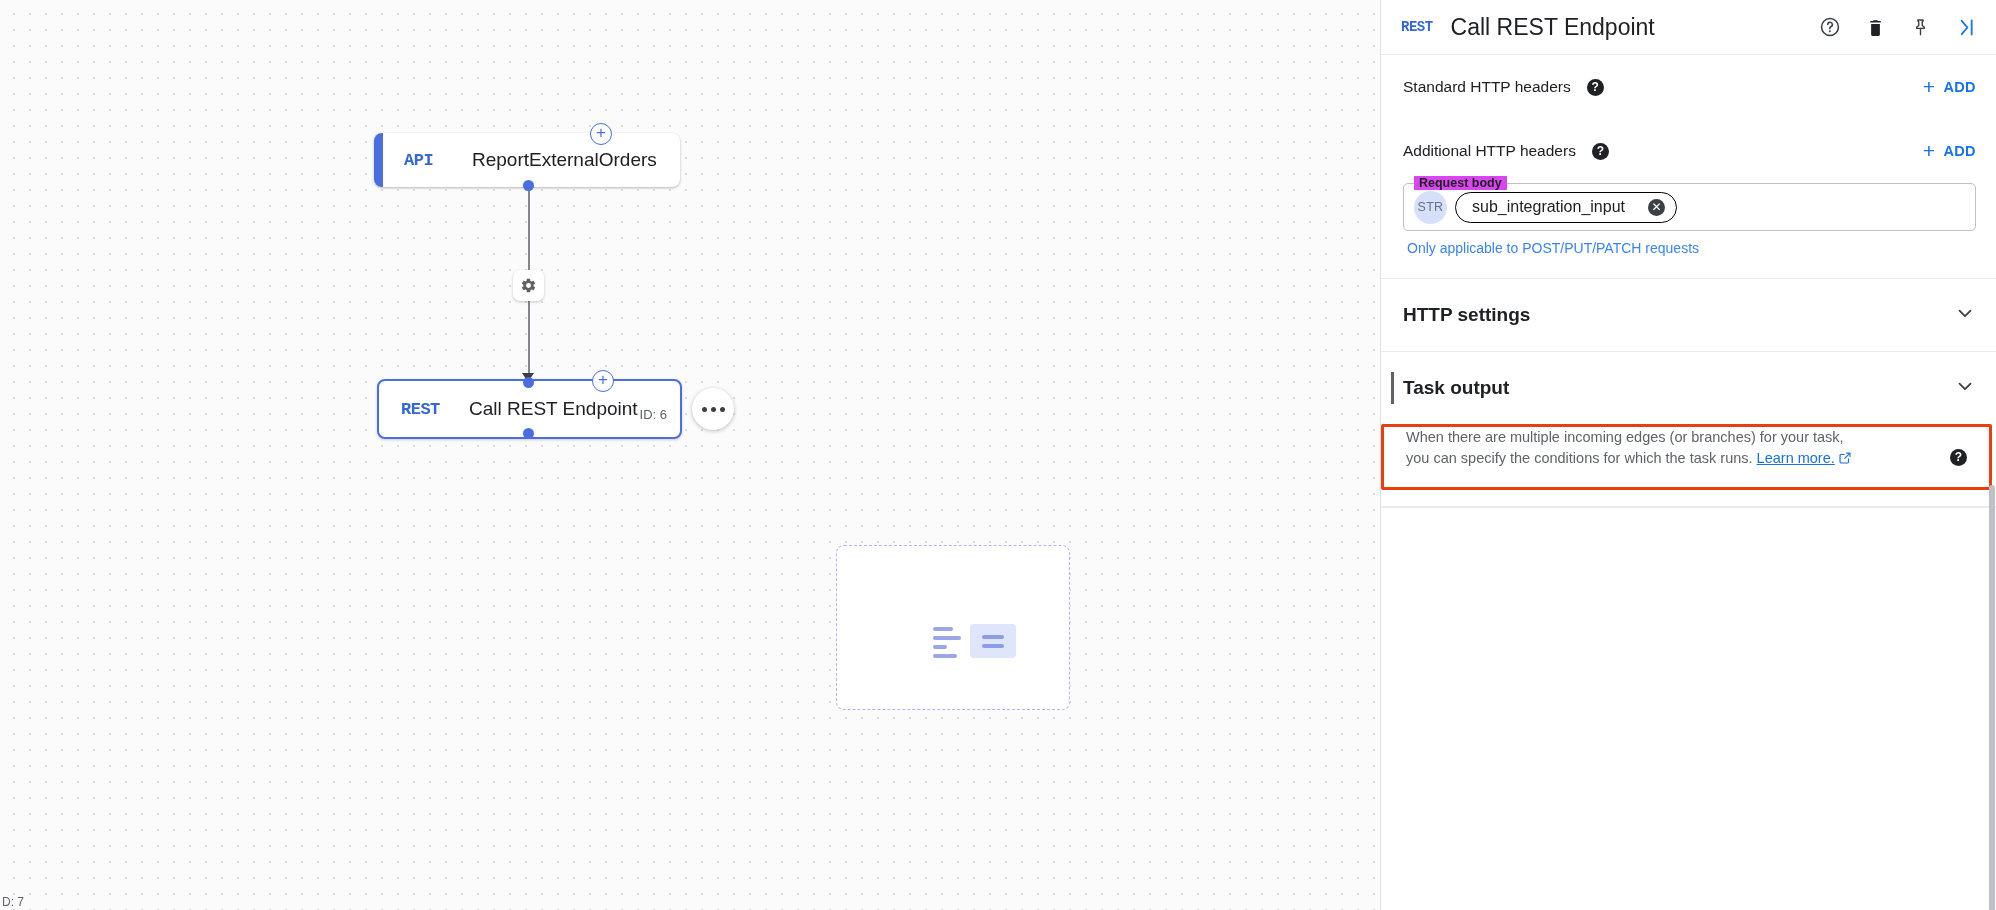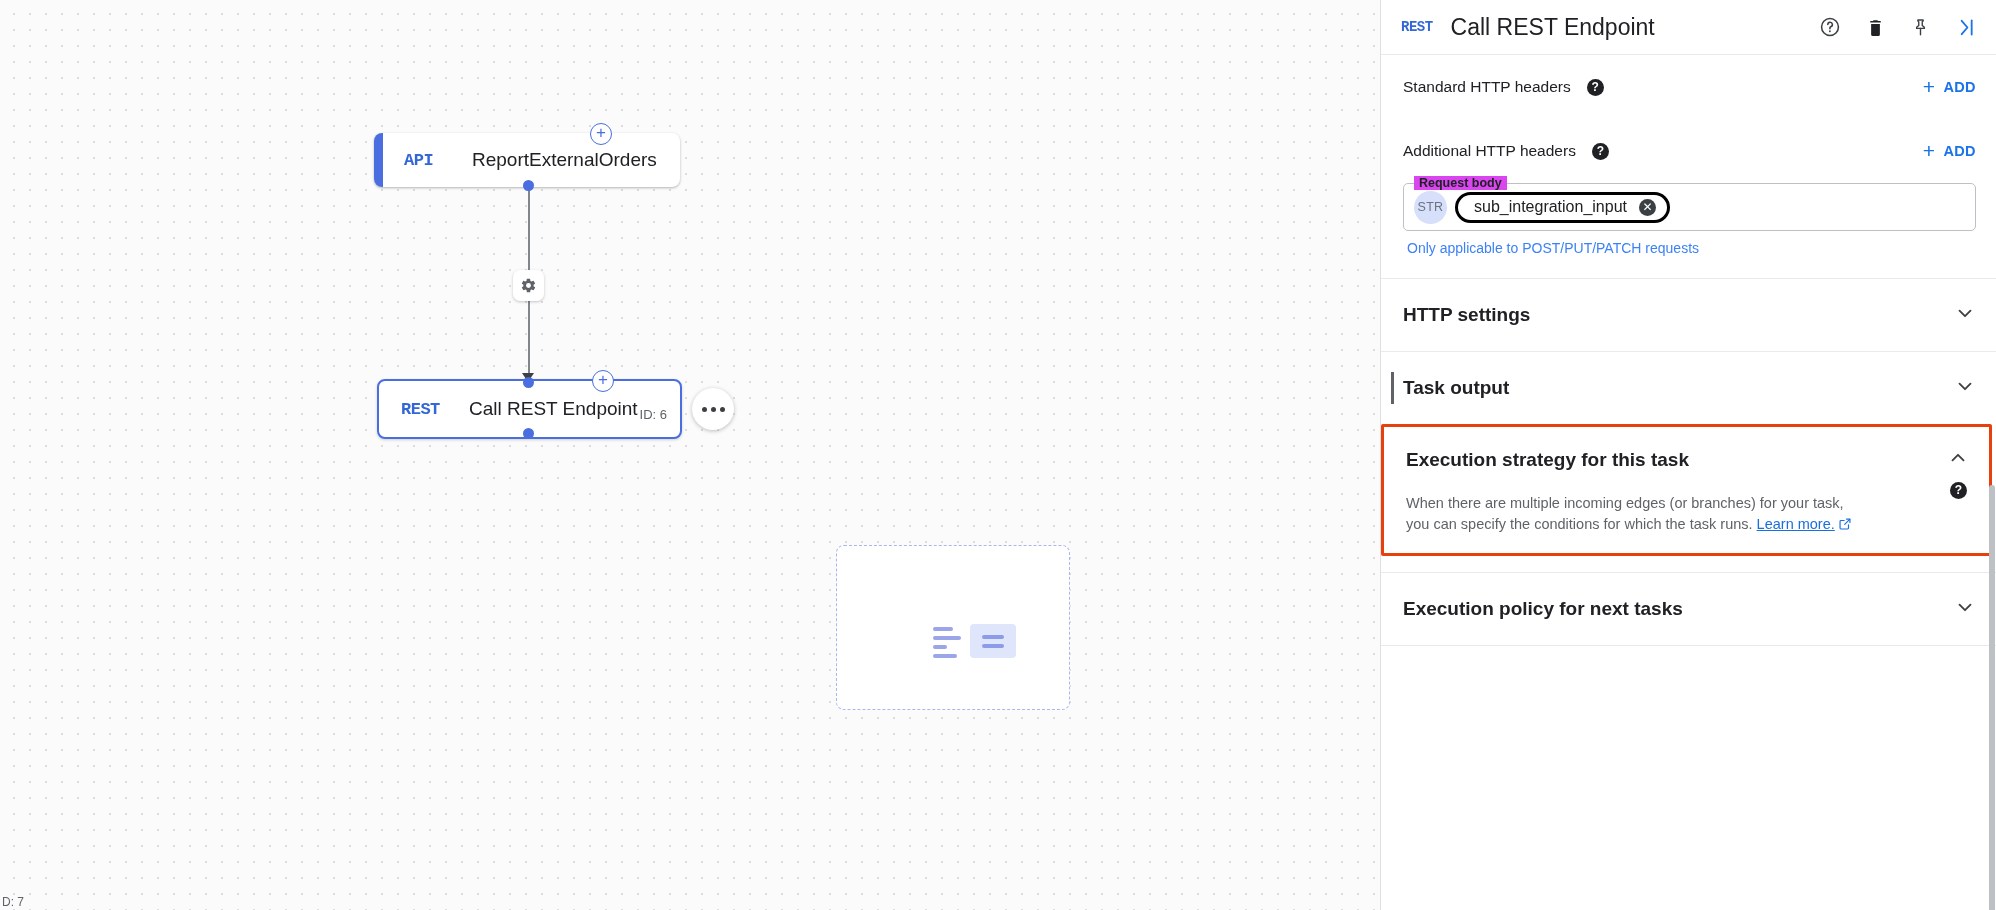--- a/index.html
+++ b/index.html
@@ -235,23 +235,23 @@
   }
   .str-badge {
     width: 33px; height: 33px; border-radius: 50%;
     background: #d7e0fb; color: #6b7280;
     font-size: 12.5px; letter-spacing: .3px;
     display:flex; align-items:center; justify-content:center;
   }
   .chip {
     margin-left: 8px;
     height: 31px;
-    border: 3px solid #000000;
+    border: 1px solid #000000;
     border-radius: 16px;
-    display: flex; align-items: center; gap: 12px;
+    display: flex; align-items: center; gap: 23px;
     padding: 0 11px 0 16px;
     background: #fff;
   }
   .chip .ctext { font-size: 16px; color: #202124; }
   .chip .cx {
     width: 17px; height: 17px; border-radius: 50%;
     background: #3c4043; color:#fff;
     font-size: 12px; line-height: 16px; text-align:center;
     font-family: "Liberation Sans", sans-serif;
   }
@@ -466,51 +466,35 @@
         <span class="sec-marker" style="top:20px;height:32px;left:10px"></span>
         <span class="stitle">Task output</span>
         <span class="chev">
           <svg width="22" height="22" viewBox="0 0 24 24" fill="none" stroke="#3c4043" stroke-width="2" stroke-linecap="round" stroke-linejoin="round">
               <path d="M6 9.5l6 6 6-6"></path>
             </svg>
         </span>
       </div>
 
       <div id="exec-strategy">
-        <div class="section">
-          <span class="stitle">Execution strategy for this task</span>
-          <span class="chev">
-            <svg width="22" height="22" viewBox="0 0 24 24" fill="none" stroke="#3c4043" stroke-width="2" stroke-linecap="round" stroke-linejoin="round">
-                <path d="M6 14.5l6-6 6 6"></path>
-              </svg>
-          </span>
-        </div>
         <div class="exec-desc">
           <span>When there are multiple incoming edges (or branches) for your task,</span><br>
           <span>you can specify the conditions for which the task runs.</span>
           <a href="#">Learn more.</a><span class="ext-ico"><svg width="14" height="14" viewBox="0 0 24 24" fill="none" stroke="#1a6fe0" stroke-width="2" stroke-linecap="round" stroke-linejoin="round">
                 <path d="M18 13.5V19a1.5 1.5 0 0 1-1.5 1.5H5A1.5 1.5 0 0 1 3.5 19V7.5A1.5 1.5 0 0 1 5 6h5.5"></path>
                 <path d="M14.5 3.5H20.5V9.5"></path>
                 <path d="M20 4l-8.5 8.5"></path>
               </svg></span>
         </div>
         <div id="exec-help">
           <span class="help-dot" style="margin-left:0">?</span>
         </div>
       </div>
 
       <div class="divider" style="margin-top:16px"></div>
 
-      <div class="section">
-        <span class="stitle">Execution policy for next tasks</span>
-        <span class="chev">
-          <svg width="22" height="22" viewBox="0 0 24 24" fill="none" stroke="#3c4043" stroke-width="2" stroke-linecap="round" stroke-linejoin="round">
-              <path d="M6 9.5l6 6 6-6"></path>
-            </svg>
-        </span>
-      </div>
 
       <div class="divider" style="margin-top:0"></div>
 
       <div id="panel-scrollbar"></div>
     </div>
   </div>
 </div>
 
 </body></html>

